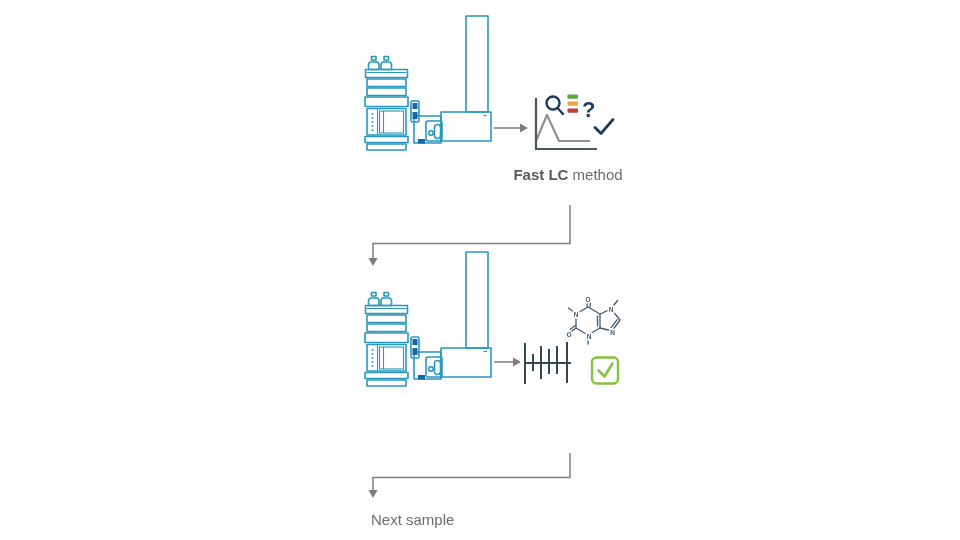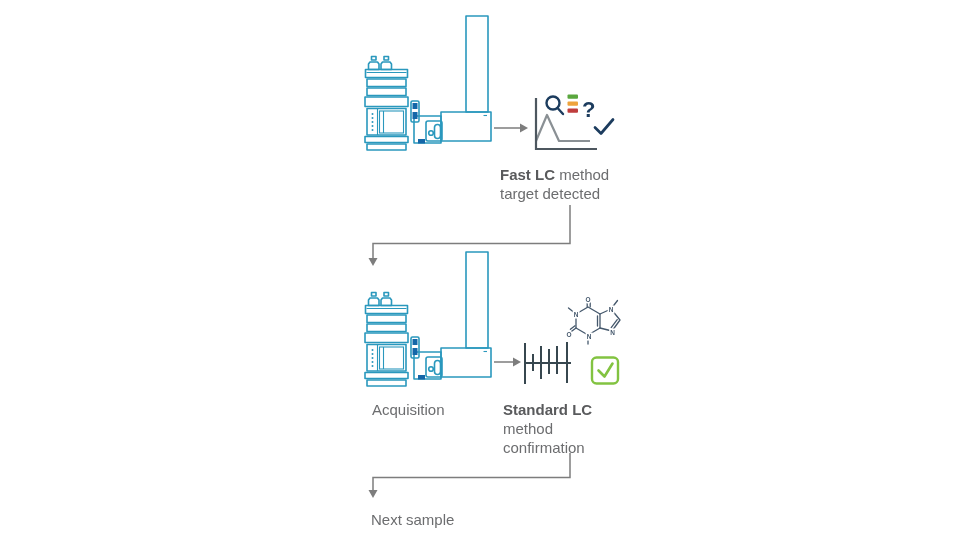--- a/index.html
+++ b/index.html
@@ -21,21 +21,21 @@
   .chrom-axis{stroke:var(--chrom-axis);fill:none;stroke-width:2.2;}
   .chrom-peak{stroke:var(--chrom-peak);fill:none;stroke-width:2.2;stroke-linejoin:round;}
   .spec{stroke:var(--spectrum);fill:none;stroke-width:2;stroke-linecap:butt;}
   .mol{stroke:var(--molecule);fill:none;stroke-width:1.3;stroke-linecap:round;stroke-linejoin:round;}
   .mol-label{fill:var(--molecule);font-family:"Liberation Sans",sans-serif;font-size:6.5px;font-weight:700;
     stroke:#ffffff;stroke-width:3px;paint-order:stroke;text-anchor:middle;}
   .qmark{fill:var(--navy);font-family:"Liberation Sans",sans-serif;font-size:22px;font-weight:600;}
   .green-box{stroke:var(--check-green);fill:none;stroke-width:2.4;stroke-linejoin:round;}
   .green-check{stroke:var(--check-green);fill:none;stroke-width:2.6;stroke-linecap:round;stroke-linejoin:round;}
   
-  .caption{position:absolute;color:var(--text);font-size:15px;line-height:19px;}
+  .caption{position:absolute;color:var(--text);font-size:15px;line-height:19px;text-align:center;}
   .caption b{font-weight:700;color:var(--text-bold);}
   .caption.left{text-align:left;margin-top:8px;}
 </style>
 </head>
 <body>
 
 <div class="canvas">
 
   <svg width="960" height="540" viewBox="0 0 960 540">
     <defs>
@@ -163,25 +163,18 @@
     </g>
 
     <g>
       <path class="c-line" d="M570,453 L570,477.5 L373,477.5 L373,490"></path>
       <use href="#down-head" x="373" y="490"></use>
     </g>
   </svg>
 
   <div class="caption" style="left:500px;top:165px;width:136px;">
     <div><b>Fast LC</b><span> method</span></div>
-    <div>target detected</div>
   </div>
 
-  <div class="caption" style="left:372px;top:400px;width:120px;">Acquisition</div>
 
-  <div class="caption" style="left:503px;top:400px;width:135px;">
-    <div><b>Standard LC</b></div>
-    <div>method</div>
-    <div>confirmation</div>
-  </div>
 
   <div class="caption left" style="left:371px;top:502px;width:160px;">Next sample</div>
 </div>
 
 </body></html>

